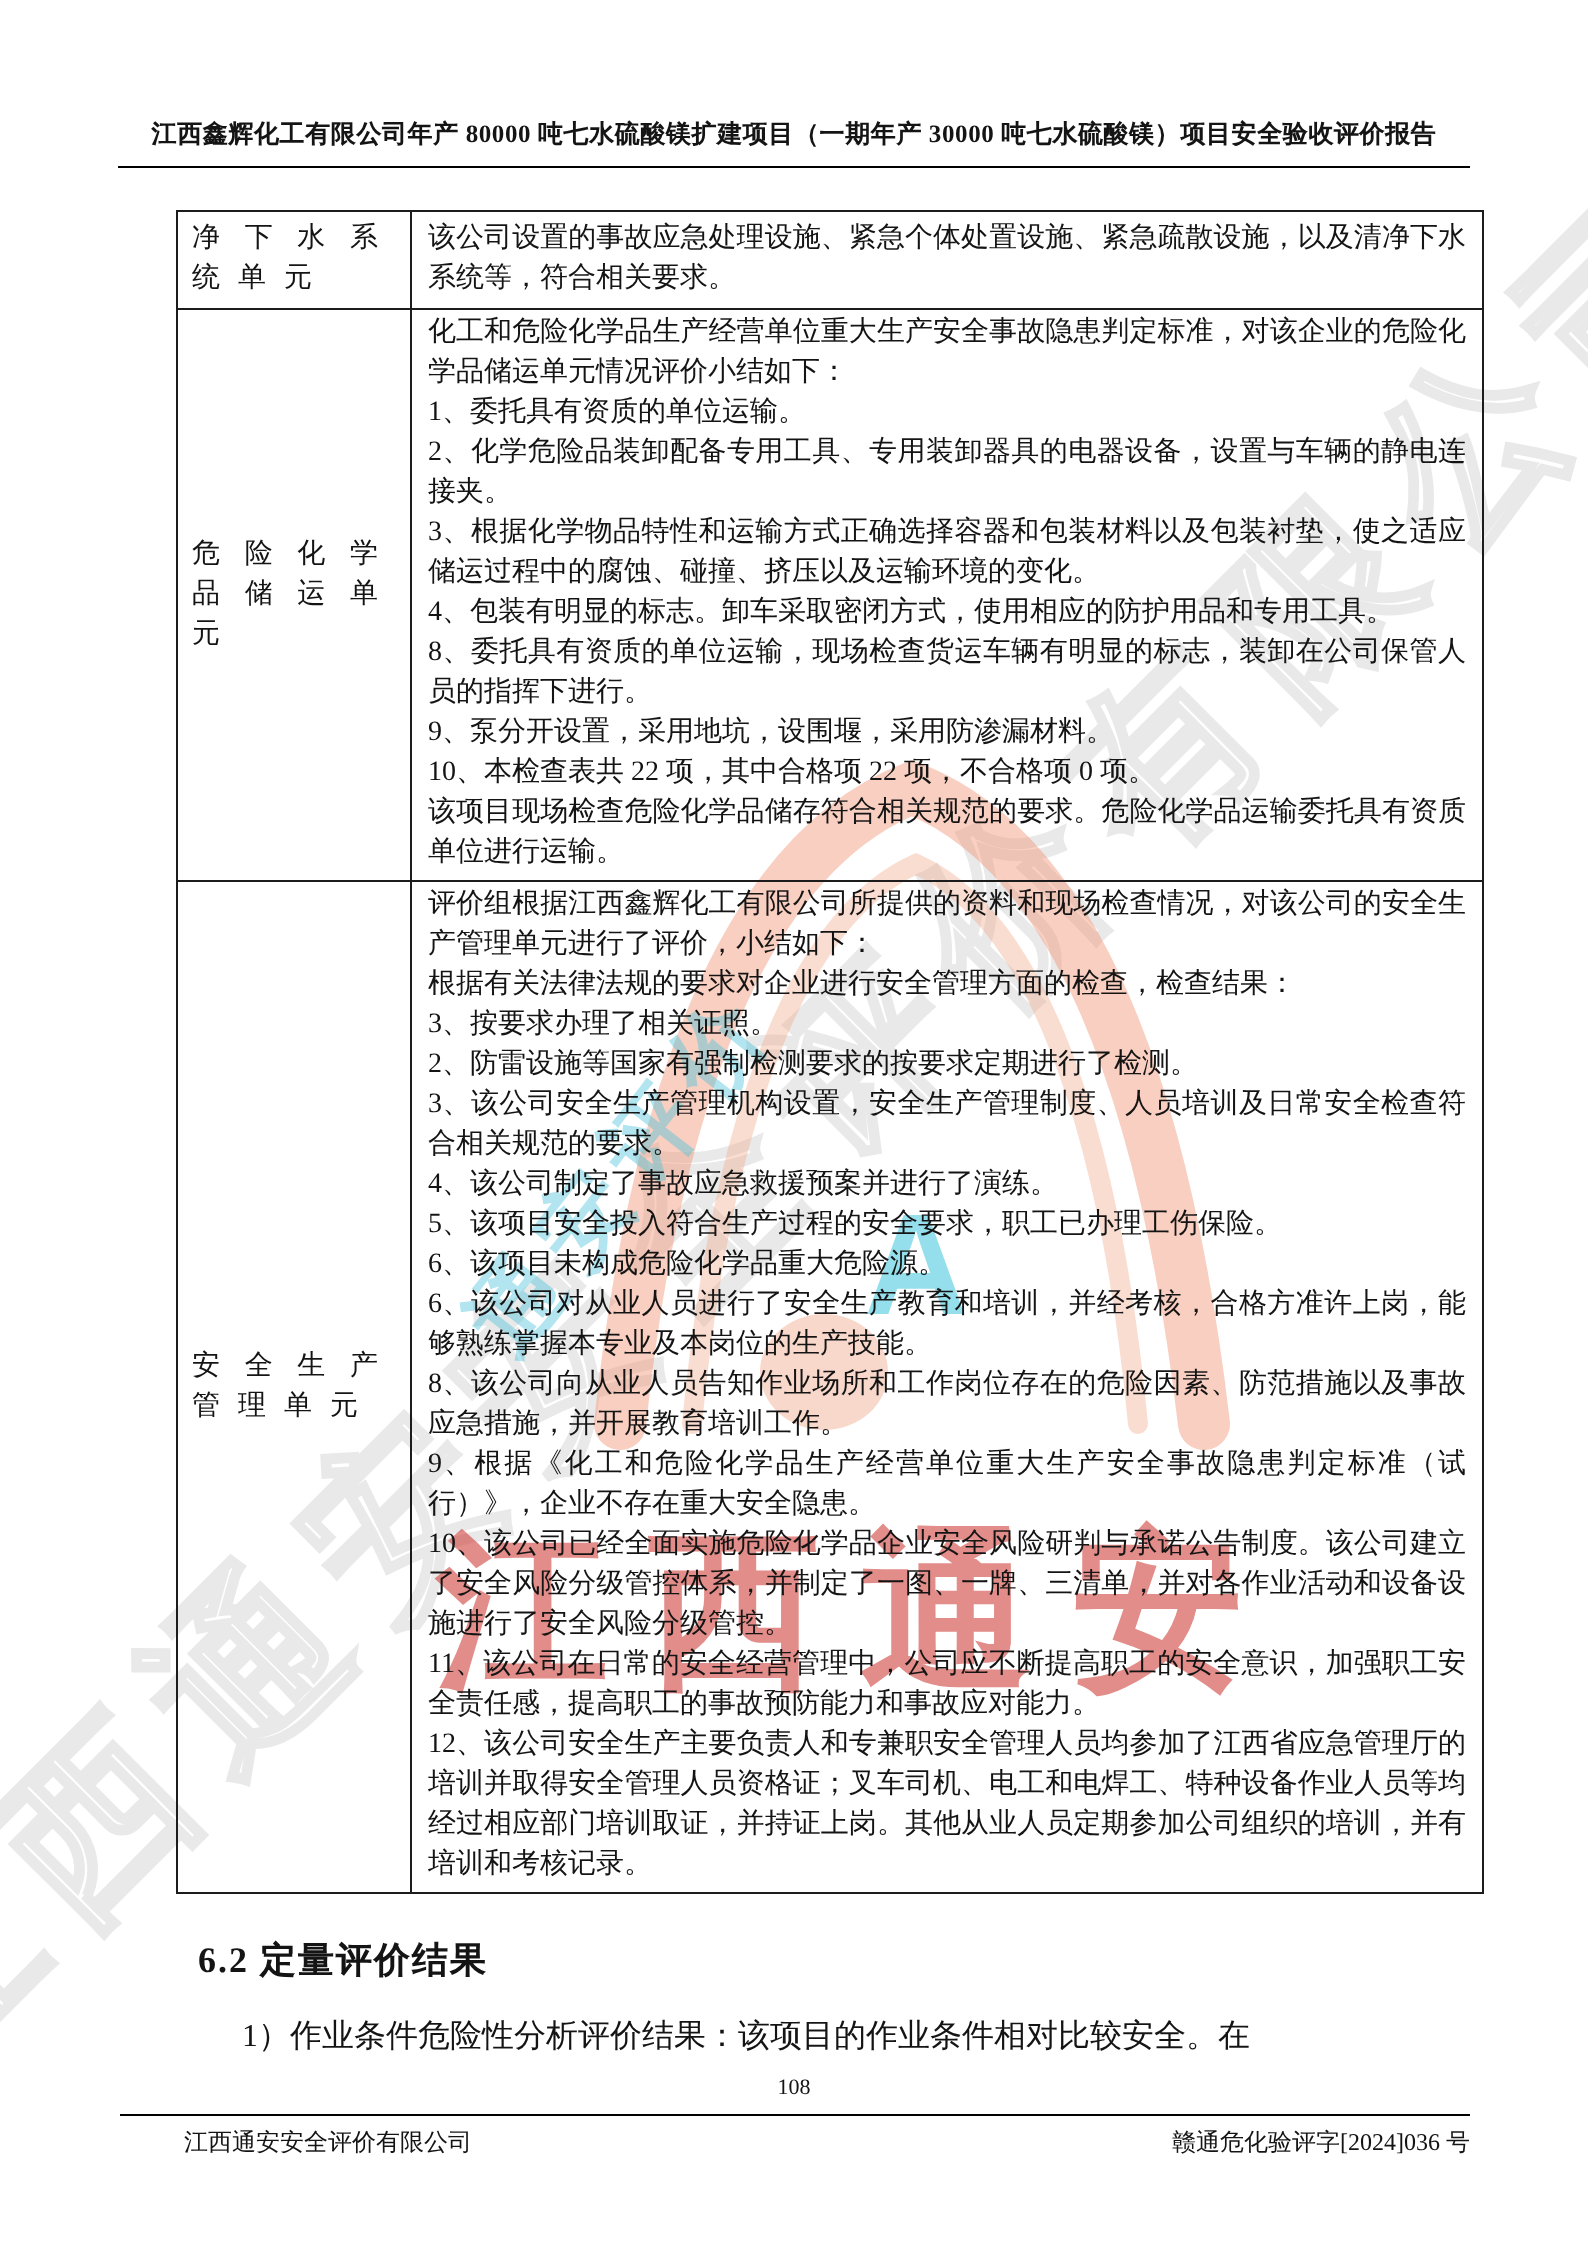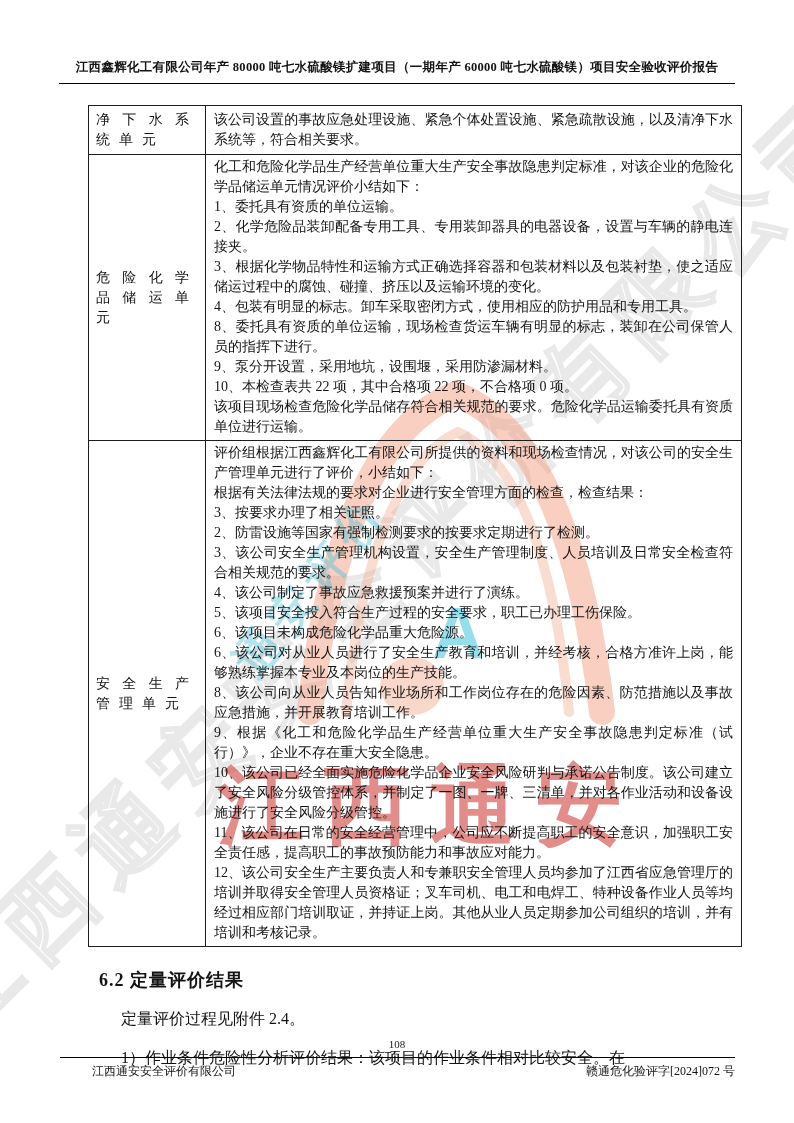--- a/index.html
+++ b/index.html
@@ -117,21 +117,21 @@
     <ellipse cx="412" cy="686" rx="32" ry="29" fill="#ef8e6d" opacity="0.35"></ellipse>
   </svg>
 
   <div class="wm-cyan-text">通安评价</div>
   <div class="wm-cyan-letter">A</div>
   <div class="wm-red">江西通安</div>
 </div>
 
 <div class="page">
 
-  <div class="header-title">江西鑫辉化工有限公司年产 80000 吨七水硫酸镁扩建项目（一期年产 60000 吨七水硫酸镁）项目安全验收评价报告</div>
+  <div class="header-title">江西鑫辉化工有限公司年产 80000 吨七水硫酸镁扩建项目（一期年产 30000 吨七水硫酸镁）项目安全验收评价报告</div>
   <div class="header-rule"></div>
 
   <table class="report">
     <tbody>
         <tr>
       <td class="label-cell">净下水系统单元</td>
       <td class="content-cell">
         <p class="para">该公司设置的事故应急处理设施、紧急个体处置设施、紧急疏散设施，以及清净下水系统等，符合相关要求。</p>
       </td>
     </tr>
@@ -166,24 +166,23 @@
         <p class="para">10、该公司已经全面实施危险化学品企业安全风险研判与承诺公告制度。该公司建立了安全风险分级管控体系，并制定了一图、一牌、三清单，并对各作业活动和设备设施进行了安全风险分级管控。</p>
         <p class="para">11、该公司在日常的安全经营管理中，公司应不断提高职工的安全意识，加强职工安全责任感，提高职工的事故预防能力和事故应对能力。</p>
         <p class="para">12、该公司安全生产主要负责人和专兼职安全管理人员均参加了江西省应急管理厅的培训并取得安全管理人员资格证；叉车司机、电工和电焊工、特种设备作业人员等均经过相应部门培训取证，并持证上岗。其他从业人员定期参加公司组织的培训，并有培训和考核记录。</p>
       </td>
     </tr>
   </tbody>
     </table>
 
   <div class="section-block">
     <div class="section-heading">6.2 定量评价结果</div>
-    <p class="section-para">定量评价过程见附件 2.4。</p>
     <p class="section-para">1）作业条件危险性分析评价结果：该项目的作业条件相对比较安全。在</p>
   </div>
 
 </div>
 
 <div class="page-number">108</div>
 <div class="footer-rule"></div>
 <div class="footer-row">
   <span>江西通安安全评价有限公司</span>
-  <span>赣通危化验评字[2024]072 号</span>
+  <span>赣通危化验评字[2024]036 号</span>
 </div>
 
 </body></html>

